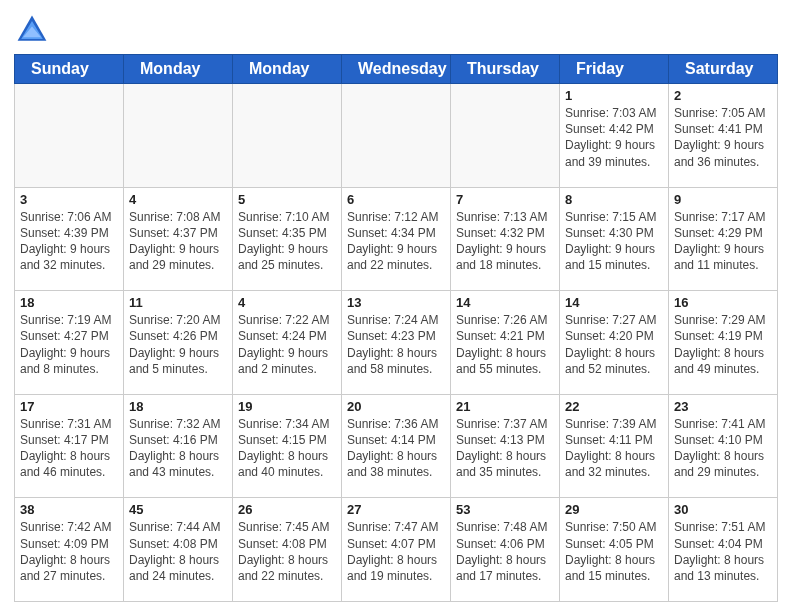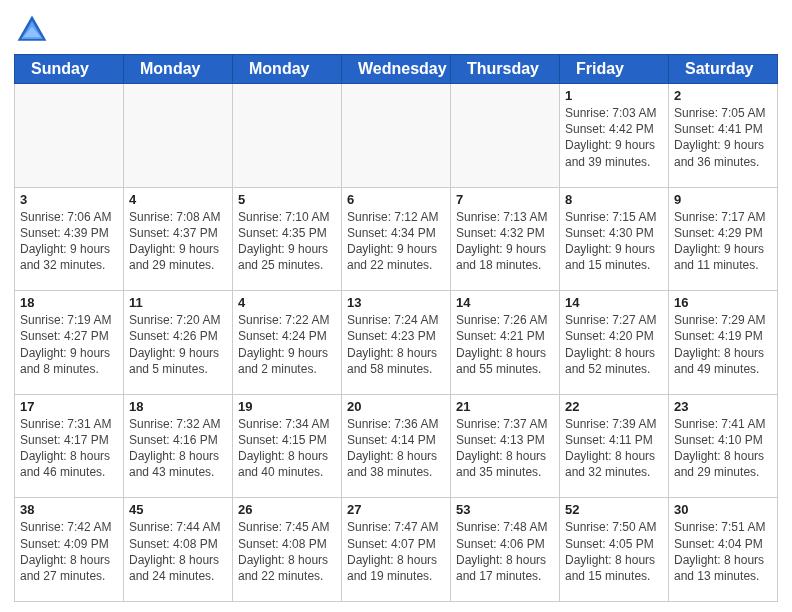--- a/index.html
+++ b/index.html
@@ -258,21 +258,21 @@
           </td>
           <td>
             <span class="day-num">27</span>
             <div class="day-info">Sunrise: 7:47 AM<br>Sunset: 4:07 PM<br>Daylight: 8 hours<br>and 19 minutes.</div>
           </td>
           <td>
             <span class="day-num">53</span>
             <div class="day-info">Sunrise: 7:48 AM<br>Sunset: 4:06 PM<br>Daylight: 8 hours<br>and 17 minutes.</div>
           </td>
           <td>
-            <span class="day-num">52</span>
+            <span class="day-num">29</span>
             <div class="day-info">Sunrise: 7:50 AM<br>Sunset: 4:05 PM<br>Daylight: 8 hours<br>and 15 minutes.</div>
           </td>
           <td>
             <span class="day-num">30</span>
             <div class="day-info">Sunrise: 7:51 AM<br>Sunset: 4:04 PM<br>Daylight: 8 hours<br>and 13 minutes.</div>
           </td>
         </tr>
       </tbody>
   </table>
 </div>

